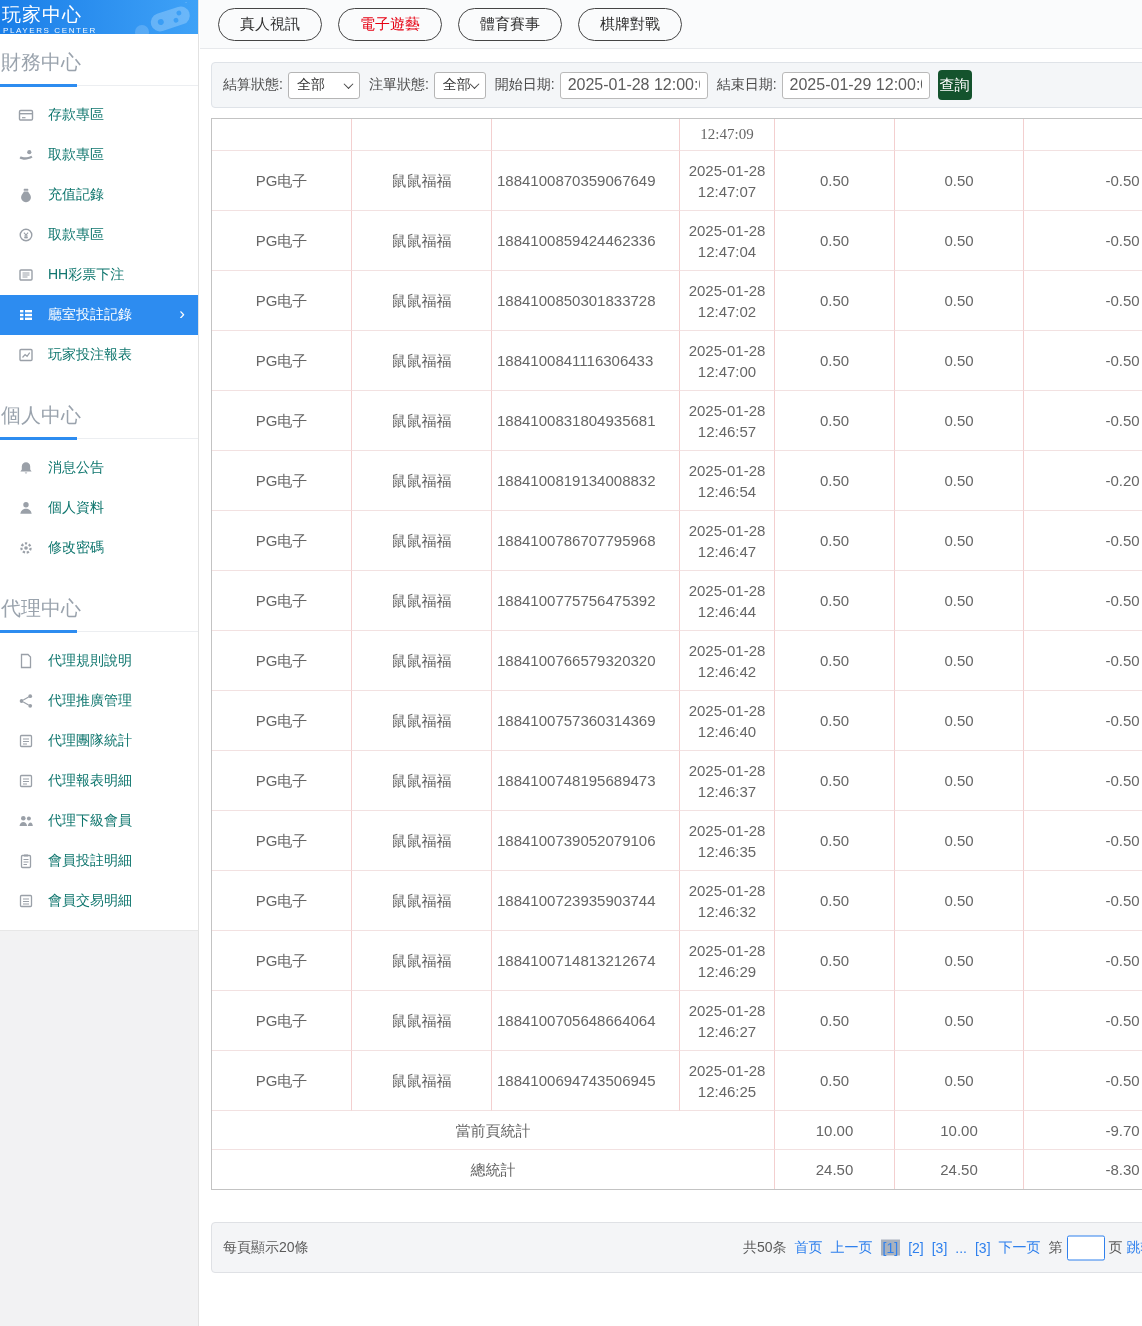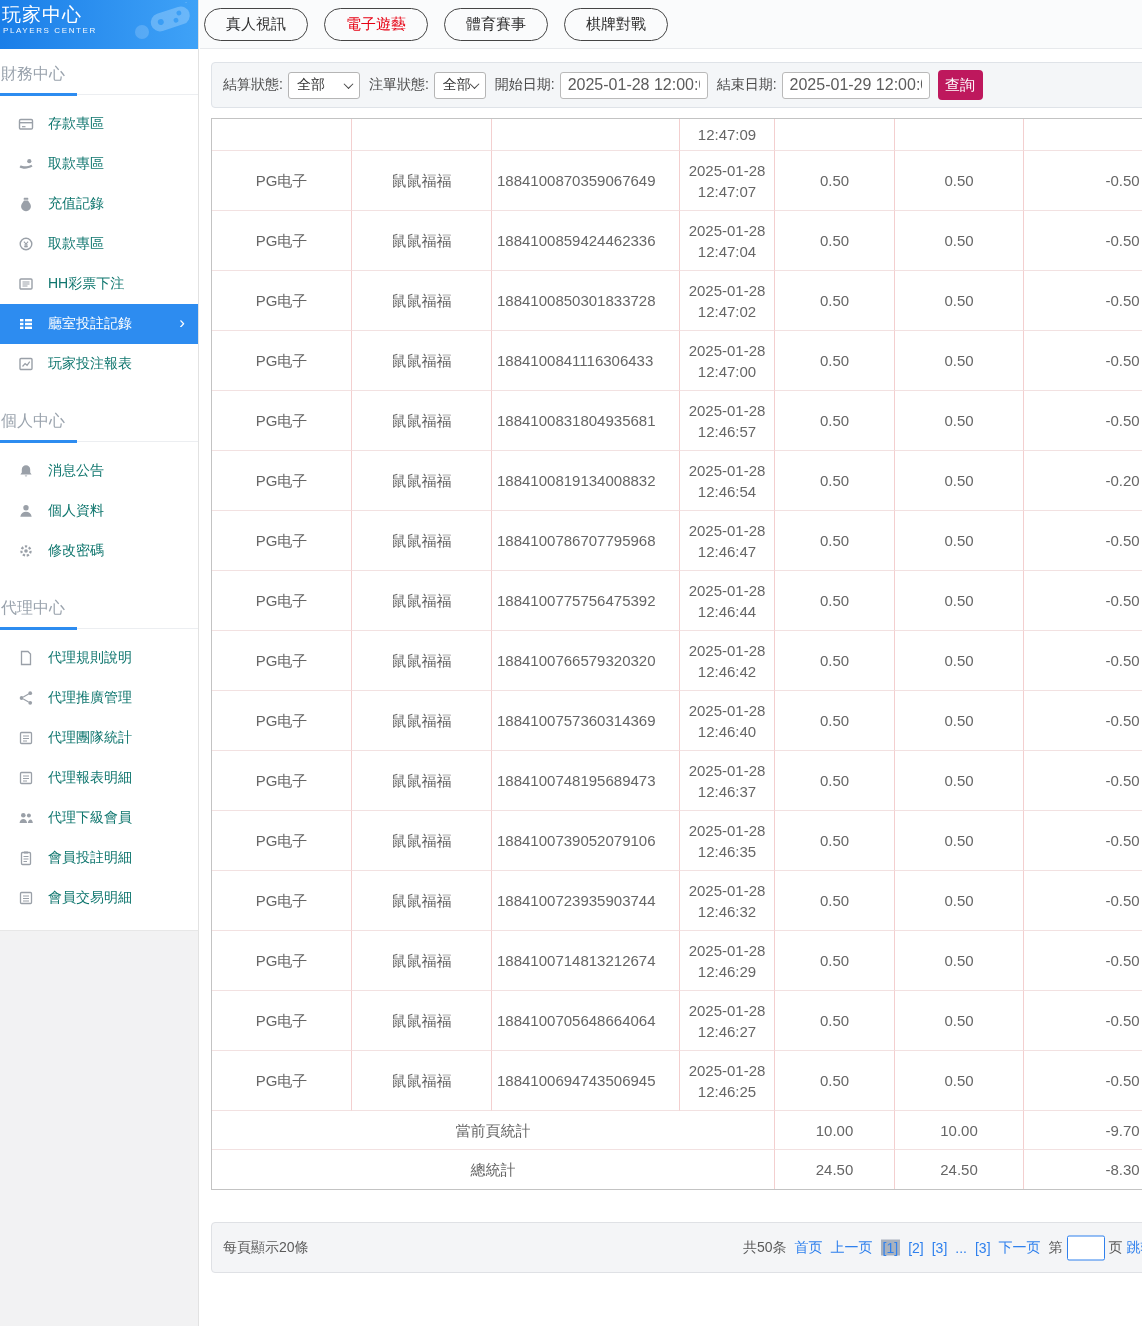--- a/index.html
+++ b/index.html
@@ -5,74 +5,74 @@
   * { margin:0; padding:0; box-sizing:border-box; }
   html,body { width:1142px; height:1326px; overflow:hidden; background:#fff;
     font-family:"Liberation Sans","DejaVu Sans",sans-serif; }
   body { position:relative; }
 
   
   .sidebar { position:absolute; left:0; top:0; width:199px; height:930px;
     background:#fff; border-right:1px solid #e2e2e2; z-index:2; }
   .sidebar-bottom { position:absolute; left:0; top:930px; width:199px; height:396px;
     background:#f2f2f3; border-right:1px solid #e2e2e2; border-top:1px solid #e7e7e7; }
-  .logo { position:relative; width:100%; height:49px;
+  .logo { position:relative; width:100%; height:34px;
     background:linear-gradient(90deg,#1a7ee8,#3fa2f7); color:#fff; overflow:hidden; }
   .logo-title { position:absolute; left:2px; top:2px; font-size:19px; letter-spacing:1px; }
   .logo-sub { position:absolute; left:3px; top:26px; font-size:8px; letter-spacing:1.6px; opacity:.95; }
   .logo-art { position:absolute; right:4px; top:2px; opacity:.35; }
   .section-title { position:relative; margin-top:13px; padding:2px 0 9px 1px;
-    font-size:16px; color:#9aa3ad; border-bottom:1px solid #eceef1; }
+    font-size:20px; color:#9aa3ad; border-bottom:1px solid #eceef1; }
   .section-title::after { content:""; position:absolute; left:0; bottom:-2px;
     width:77px; height:3px; background:#2d8cf0; }
   .menu-list { padding:9px 0 12px; }
   .menu-item { position:relative; height:40px; display:flex; align-items:center;
     padding-left:18px; font-size:14px; color:#0f766e; cursor:pointer; }
   .mi-icon { width:16px; height:16px; color:#9aa0a8; display:inline-flex; }
   .mi-icon svg { width:16px; height:16px; }
   .mi-label { margin-left:14px; }
   .menu-item.active { background:#2d8cf0; color:#fff; }
   .menu-item.active .mi-icon { color:#fff; }
   .chev-right { position:absolute; right:13px; top:50%; transform:translateY(-54%);
     font-size:17px; color:#fff; }
 
   
   .main { position:absolute; left:200px; top:0; width:942px; height:1326px; background:#fff; }
 
   .tabbar { position:absolute; left:0; top:0; width:100%; height:49px; background:#fafbfc;
-    border-bottom:1px solid #e7e9ec; display:flex; align-items:center; padding-left:4px; }
+    border-bottom:1px solid #e7e9ec; display:flex; align-items:center; padding-left:18px; }
   .tab { display:inline-flex; align-items:center; height:33px; padding:0 21px;
     border:1px solid #454545; border-radius:17px; margin-right:16px; font-size:15px;
     color:#2f2f2f; background:transparent; cursor:pointer; }
   .tab.active { color:#e60012; }
 
   .filterbar { position:absolute; left:11px; top:62px; right:-6px; height:46px;
     background:#f4f6f8; border:1px solid #dfe3e8; border-radius:4px;
     display:flex; align-items:center; padding-left:11px; font-size:14px; color:#4a4a4a; }
   .f-label { margin:0 5px 0 9px; }
   .f-label:first-child { margin-left:0; }
   .sel { display:inline-flex; align-items:center; justify-content:space-between;
     background:#fff; border:1px solid #b5b5b5; border-radius:3px; height:27px;
     padding:0 7px 0 8px; color:#333; cursor:pointer; }
   .sel.w72 { width:72px; } .sel.w52 { width:52px; }
   .chev { display:inline-block; width:7px; height:7px; border-right:1.6px solid #444;
     border-bottom:1.6px solid #444; transform:rotate(45deg) translate(-1px,-1px); }
   .date-input { width:148px; height:27px; border:1px solid #b9b9b9; border-radius:3px;
     padding:0 7px; font-size:16px; color:#5c5c5c; background:#fff;
     font-family:"Liberation Sans","DejaVu Sans",sans-serif; }
-  .search-btn { width:45px; height:30px; background:#be185d; color:#fff; border:none;
+  .search-btn { width:34px; height:30px; background:#14532d; color:#fff; border:none;
     border-radius:4px; font-size:15px; margin-left:8px; cursor:pointer; }
 
   
   .table-wrap { position:absolute; left:11px; top:118px; width:931px; overflow:hidden; }
   table { width:1010px; table-layout:fixed; border-collapse:separate; border-spacing:0;
     border:1px solid #c3c3c3; font-size:15px; color:#666; }
   td { border-right:1px solid #f3cfcf; border-bottom:1px solid #f2e1e1;
     text-align:center; vertical-align:middle; padding:0; background:#fff; line-height:1.4; }
-  tr.partial td { height:32px; }
+  tr.partial td { height:32px;font-family:Liberation Serif, serif; }
   tr.data td { height:60px; }
   tr.summary td { height:39px; }
   tr:last-child td { border-bottom:none; }
   td.order { text-align:left; padding-left:5px; }
 
   
   .pagination { position:absolute; left:11px; top:1222px; right:-6px; height:51px;
     background:#f4f5f7; border:1px solid #dfe1e5; border-radius:4px;
     font-size:14px; color:#5a5a5a; overflow:hidden; }
   .page-size { position:absolute; left:11px; top:50%; transform:translateY(-50%); }

